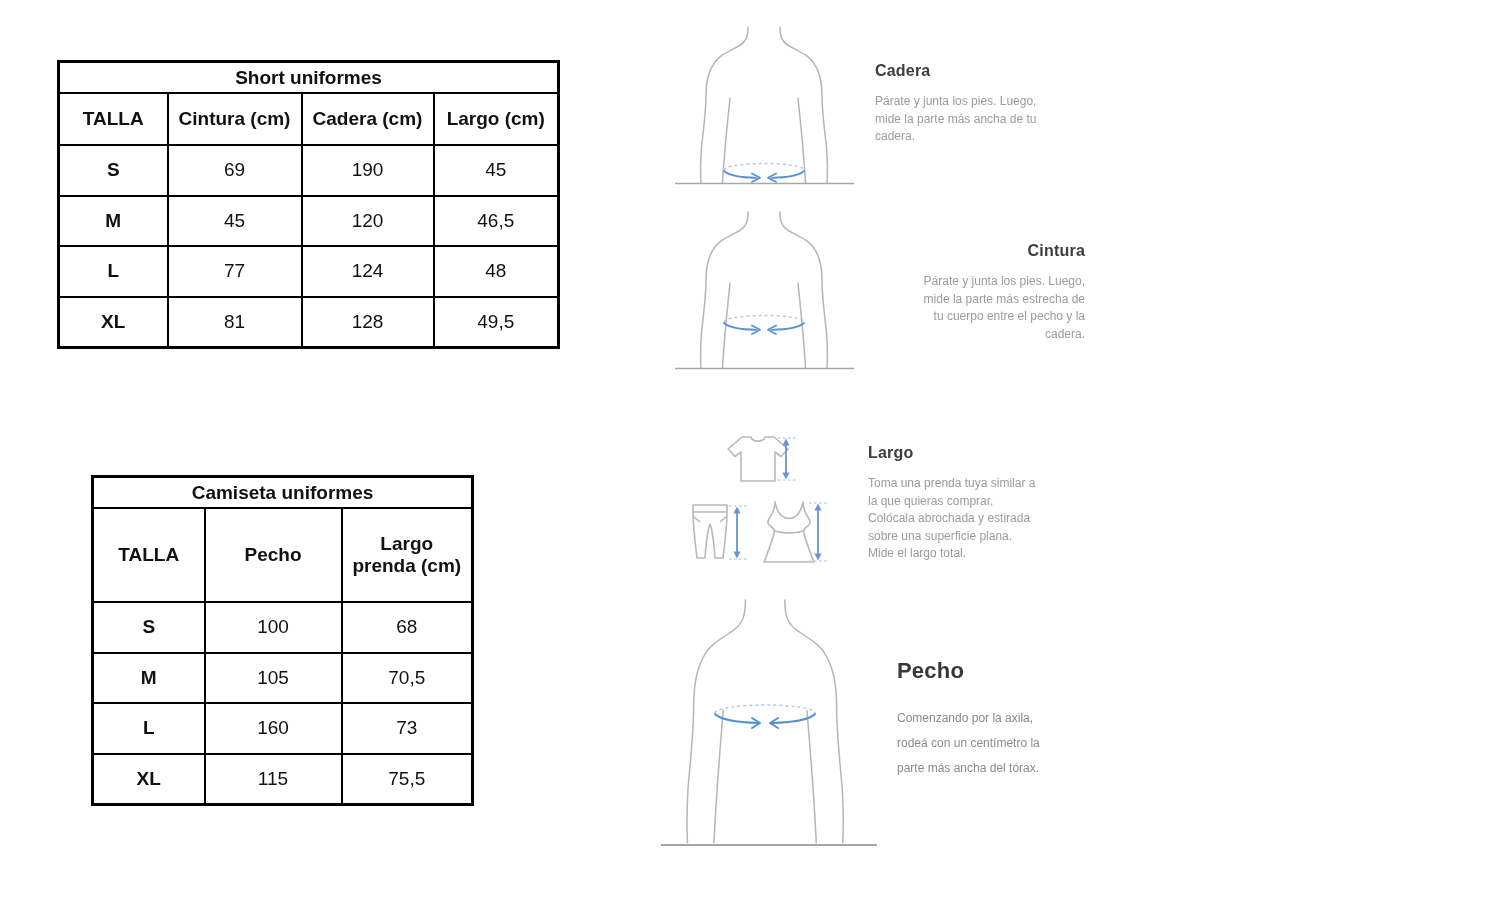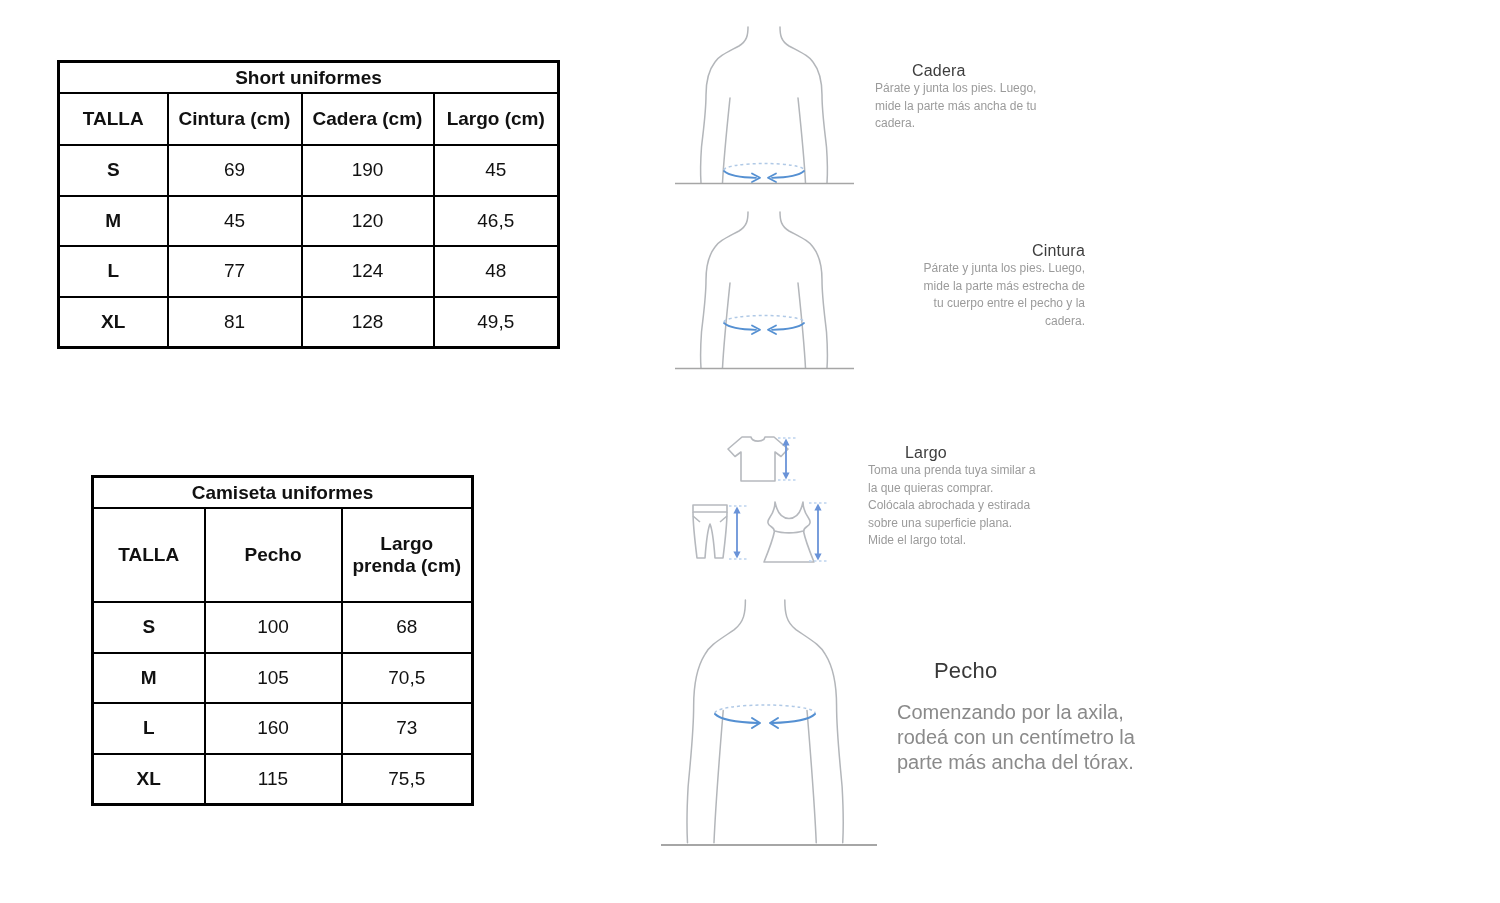--- a/index.html
+++ b/index.html
@@ -55,40 +55,40 @@
   
   .fig { position: absolute; }
   #fig-cadera  { left: 673px; top: 25px; }
   #fig-cintura { left: 673px; top: 210px; }
   #fig-largo   { left: 685px; top: 428px; }
   #fig-pecho   { left: 653px; top: 597px; }
 
   
   .guide-text { position: absolute; width: 210px; }
   .guide-title {
-    font-weight: normal;
+    font-weight: bold;
     font-size: 16px;
     color: #3d3d3d;
     letter-spacing: 0.2px;
-    margin-left: 37px;
   }
   .guide-desc {
+    margin-top: 13px;
     font-size: 12px;
     line-height: 17.5px;
     color: #9b9b9b;
     white-space: pre-line;
   }
   #guide-cadera  { left: 875px; top: 62px; }
   #guide-cintura { left: 875px; top: 242px; text-align: right; }
   #guide-largo   { left: 868px; top: 444px; }
   #guide-pecho   { left: 897px; top: 658px; width: 260px; }
   #guide-pecho .guide-title { font-size: 22px; color: #383838; }
   #guide-pecho .guide-desc {
-    margin-top: 16px;
-    font-size: 20px;
+    margin-top: 22px;
+    font-size: 12px;
     line-height: 25px;
     color: #8a8a8a;
   }
 
   svg { display: block; }
 </style>
 </head>
 <body>
 
 <div id="canvas">

